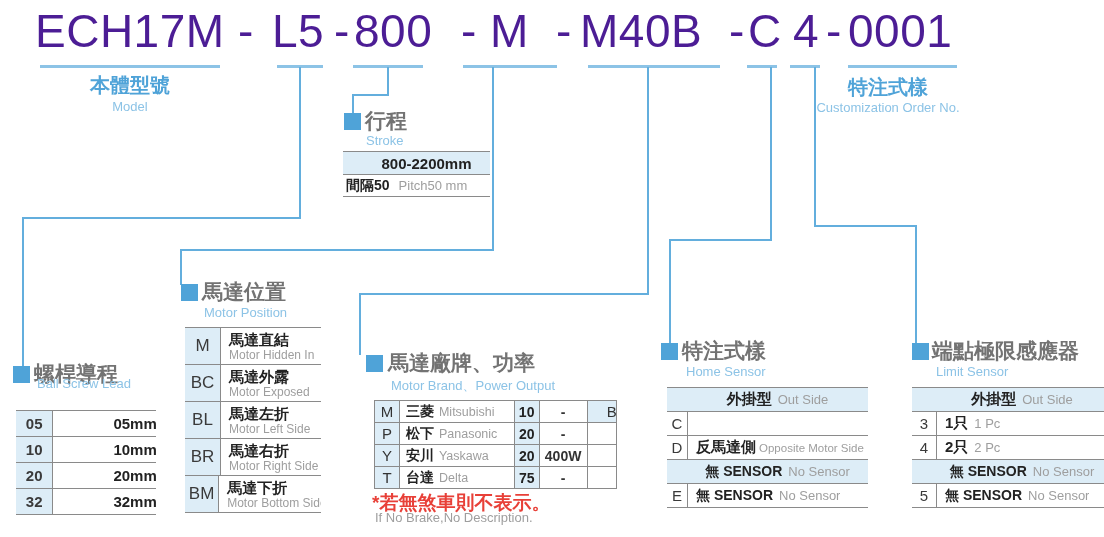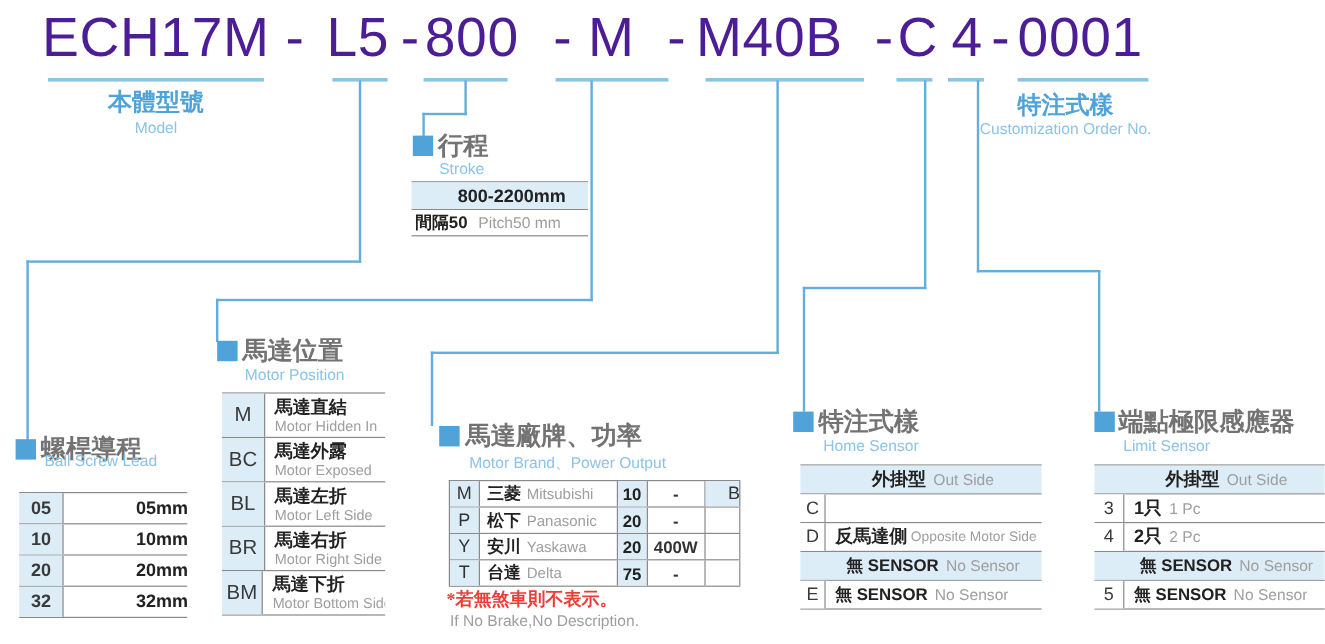--- a/index.html
+++ b/index.html
@@ -60,21 +60,21 @@
   
   .t-sensor .tr { height:24px; }
   .t-sensor .codecol { width:21px; font-size:15px; background:#fff; }
   .t-sensor .tx { padding-left:8px; }
   .t-sensor .full .zh { font-size:15px; }
   .t-sensor .en.small { font-size:11.5px; }
   .t-home { width:201px; }
   .t-limit { width:200px; }
   .t-limit .codecol { width:25px; }
   
-  .note-zh { position:absolute; color:#e84038; font-weight:bold; font-size:15px; white-space:nowrap;font-family:Liberation Serif, serif; }
+  .note-zh { position:absolute; color:#e84038; font-weight:bold; font-size:19px; white-space:nowrap; }
   .note-en { position:absolute; color:#9e9e9e; font-size:13px; white-space:nowrap; }
 </style>
 </head>
 <body>
 
 <div class="canvas">
 
   <span class="codeseg" style="left:35px;">ECH17M</span>
   <span class="codeseg" style="left:238px;">-</span>
   <span class="codeseg" style="left:272px;">L5</span>

